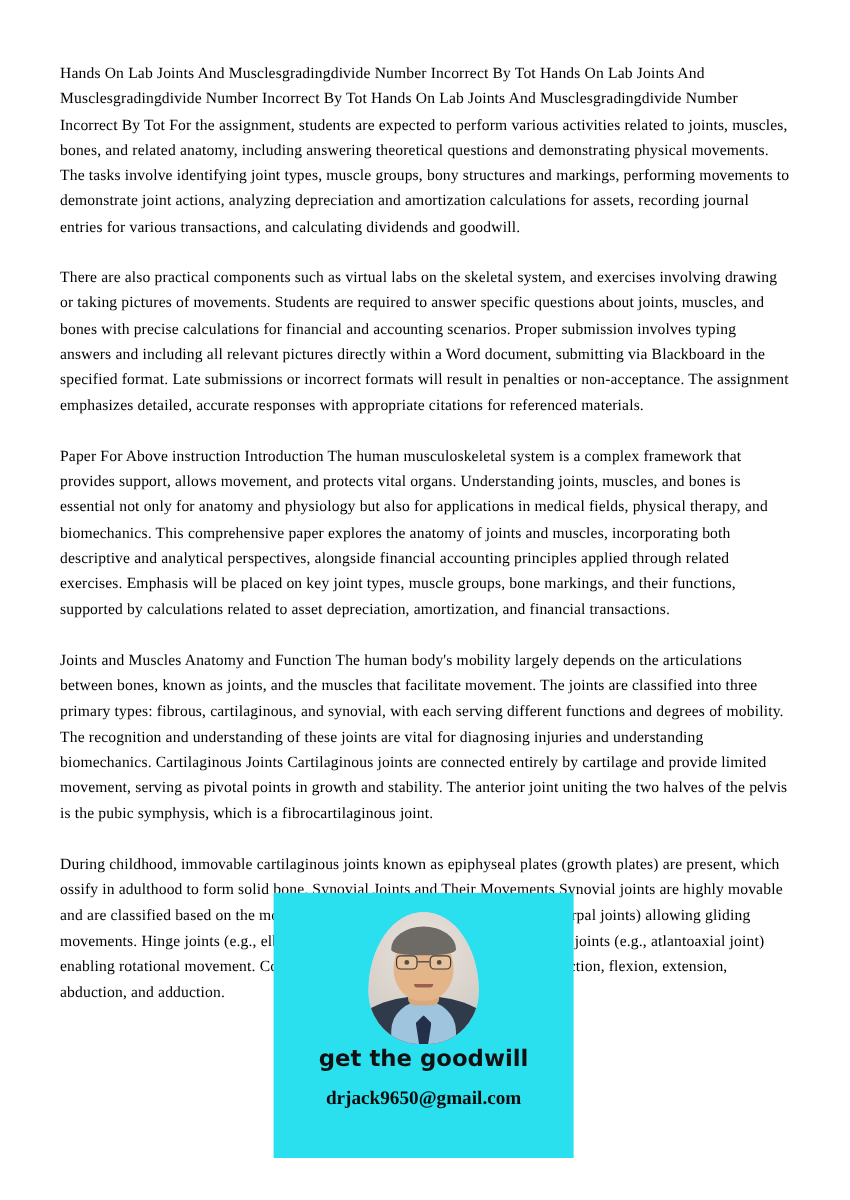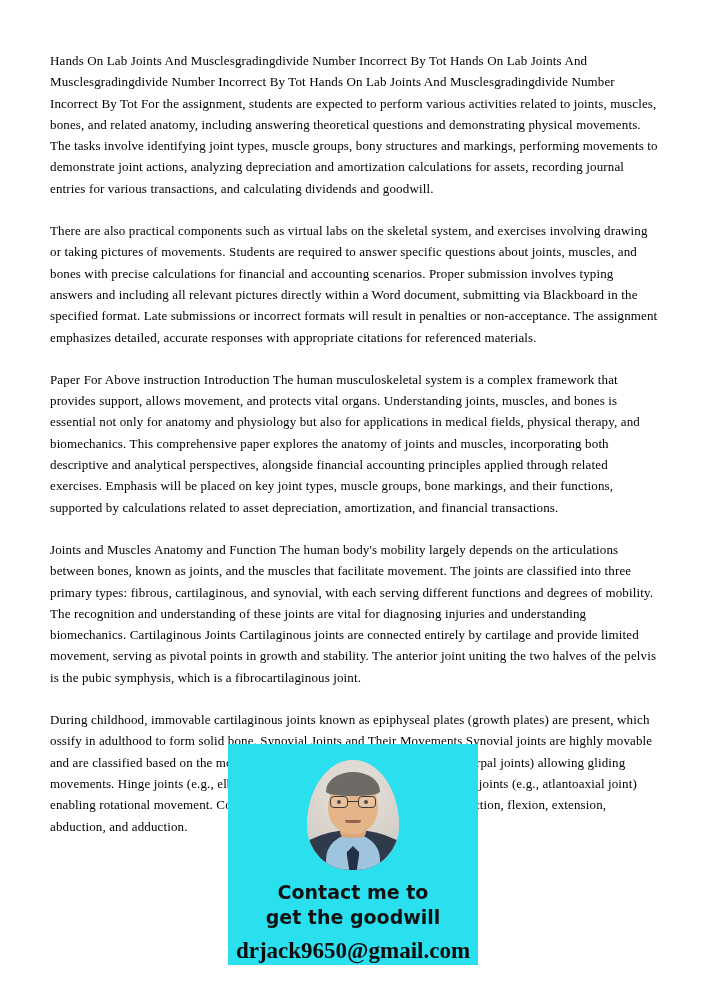--- a/index.html
+++ b/index.html
@@ -173,21 +173,21 @@
     font-weight: bold;
     font-size: 19px;
     line-height: 25px;
     color: #111111;
     text-align: center;
   }
   .overlay-line1 { margin-top: 10px; }
   .overlay-email {
     font-family: "Liberation Serif", serif;
     font-weight: bold;
-    font-size: 23px;
+    font-size: 16px;
     line-height: 24px;
     color: #0b0b0b;
     text-align: center;
     margin-top: 9px;
   }
 </style>
 </head>
 <body>
 
 <div class="page">
@@ -211,18 +211,17 @@
       <div class="av-hair"></div>
       <div class="av-eye l"></div>
       <div class="av-eye r"></div>
       <div class="av-glasses">
         <i class="l"></i>
         <i class="r"></i>
         <span></span>
       </div>
       <div class="av-mouth"></div>
     </div>
-    <div class="overlay-line1">Contact me to</div>
     <div class="overlay-line2">get the goodwill</div>
     <div class="overlay-email">drjack9650@gmail.com</div>
   </div>
 
 </div>
 
 </body></html>

